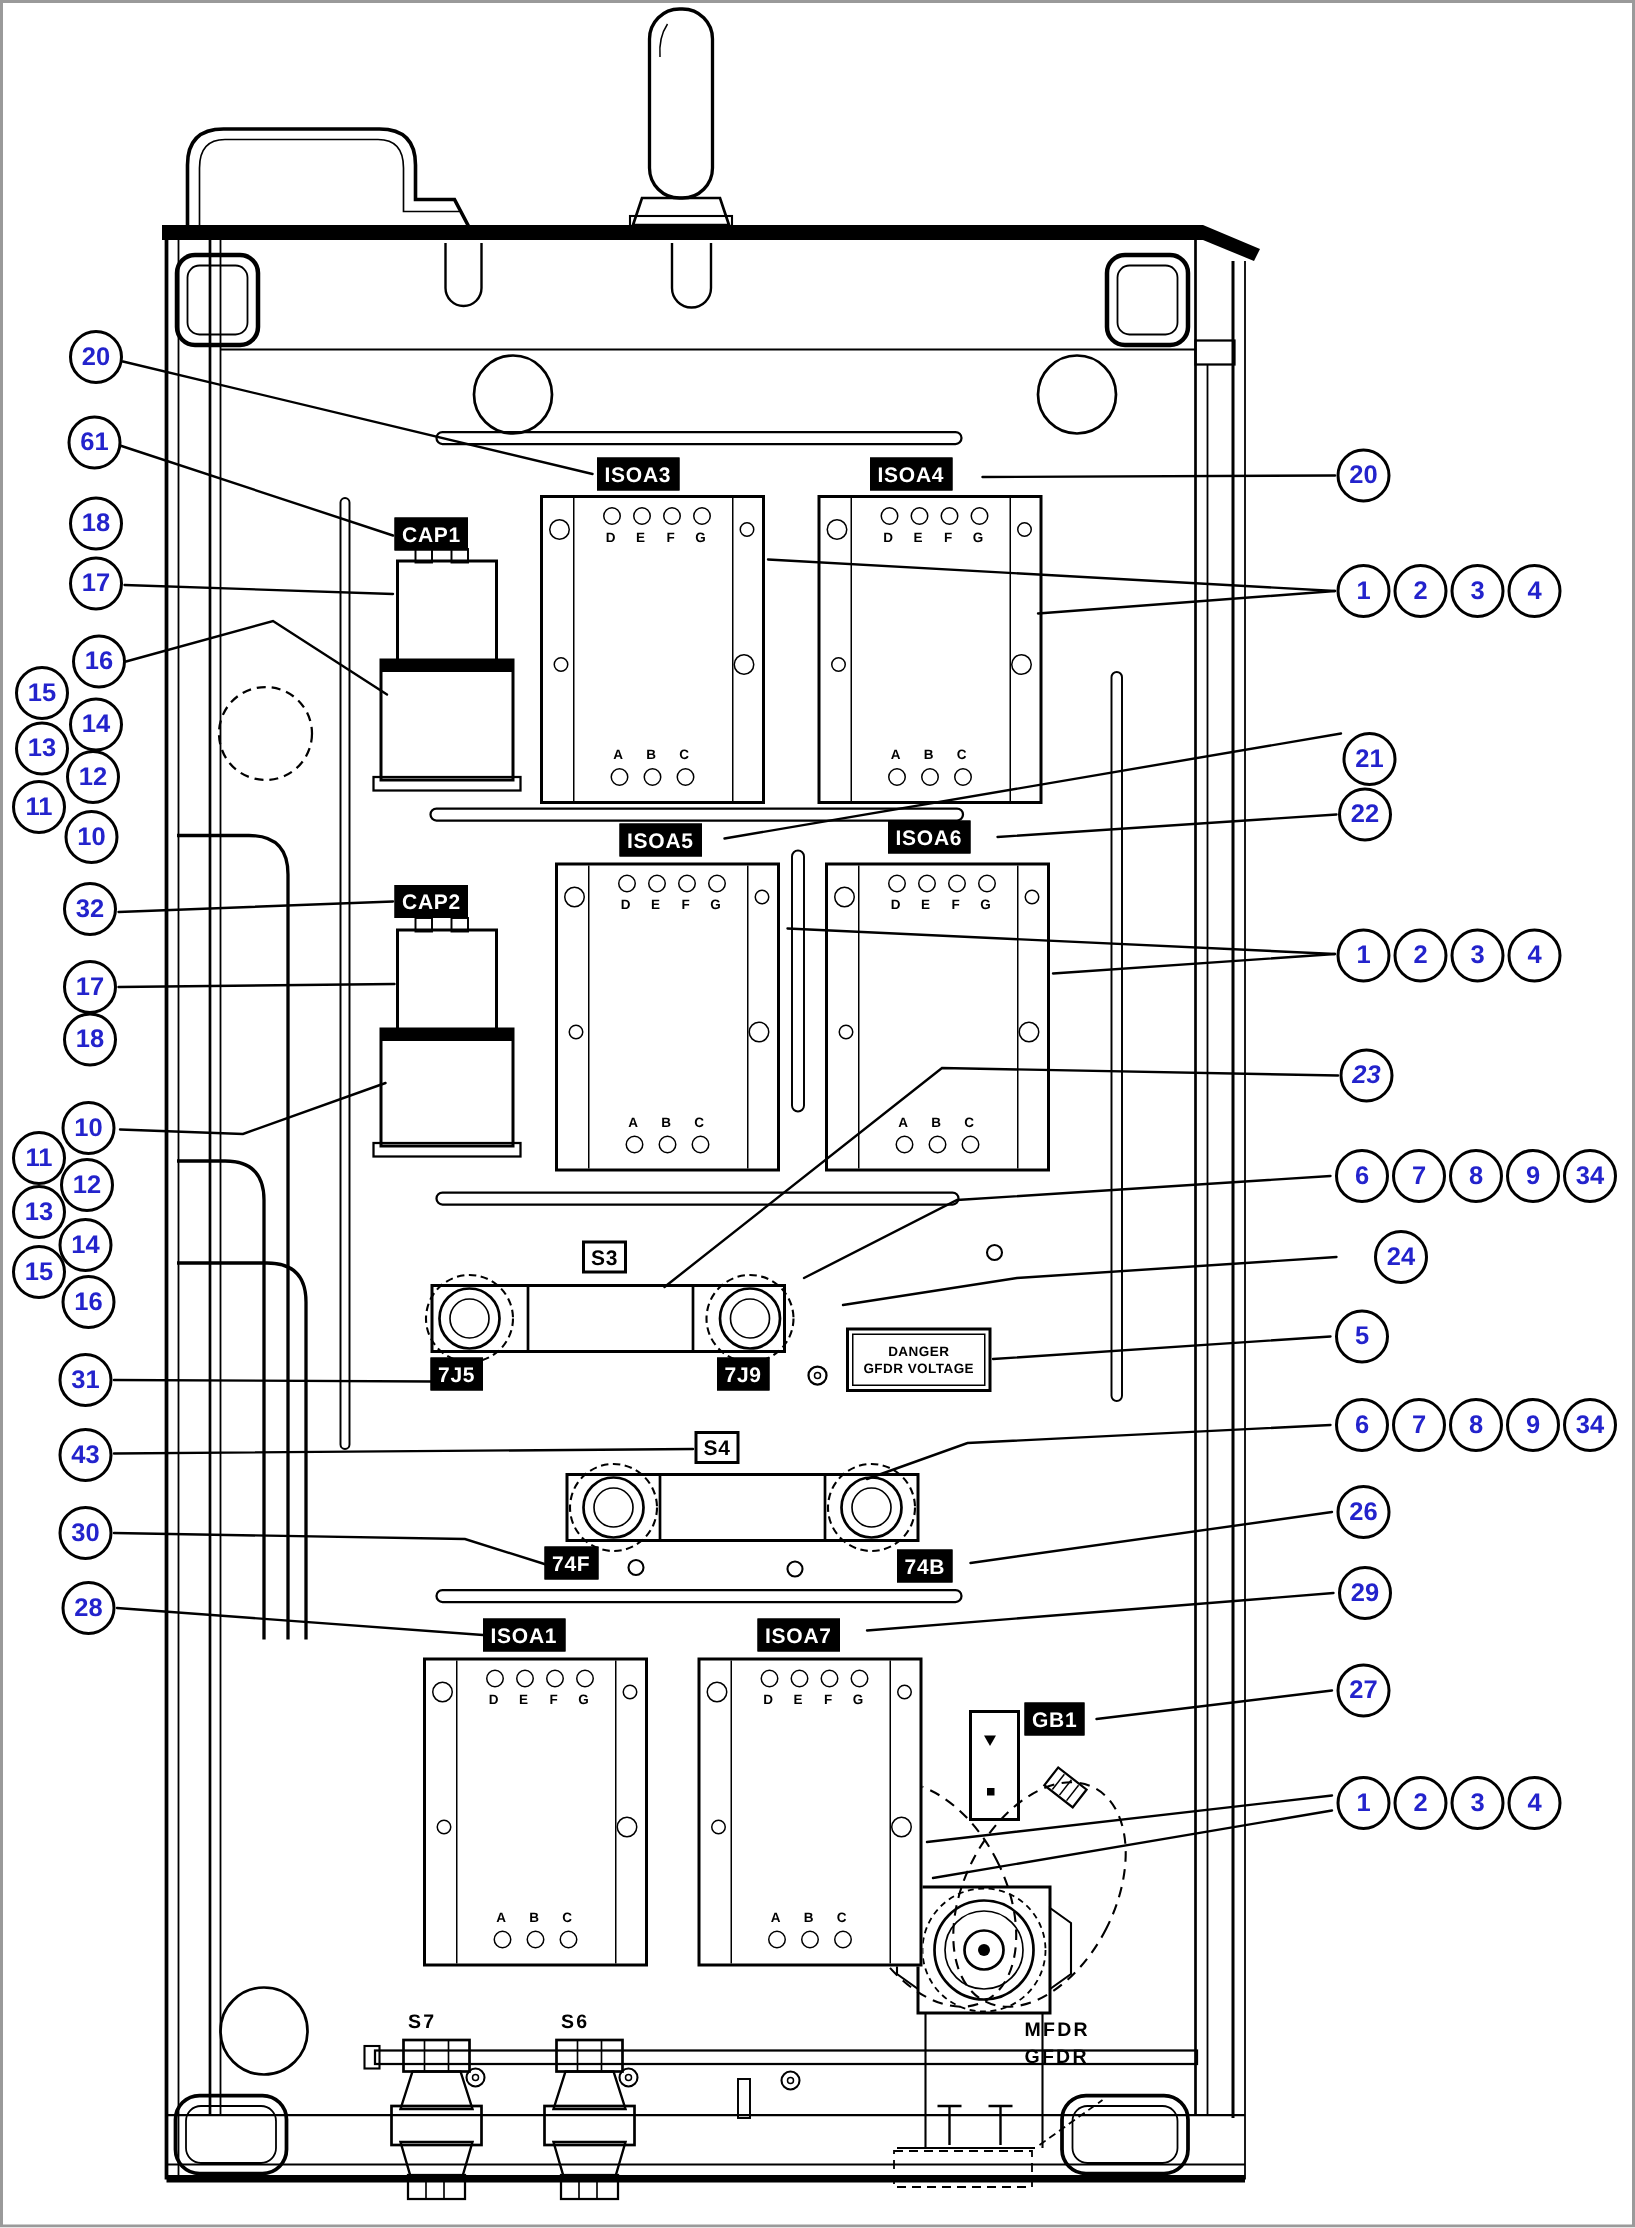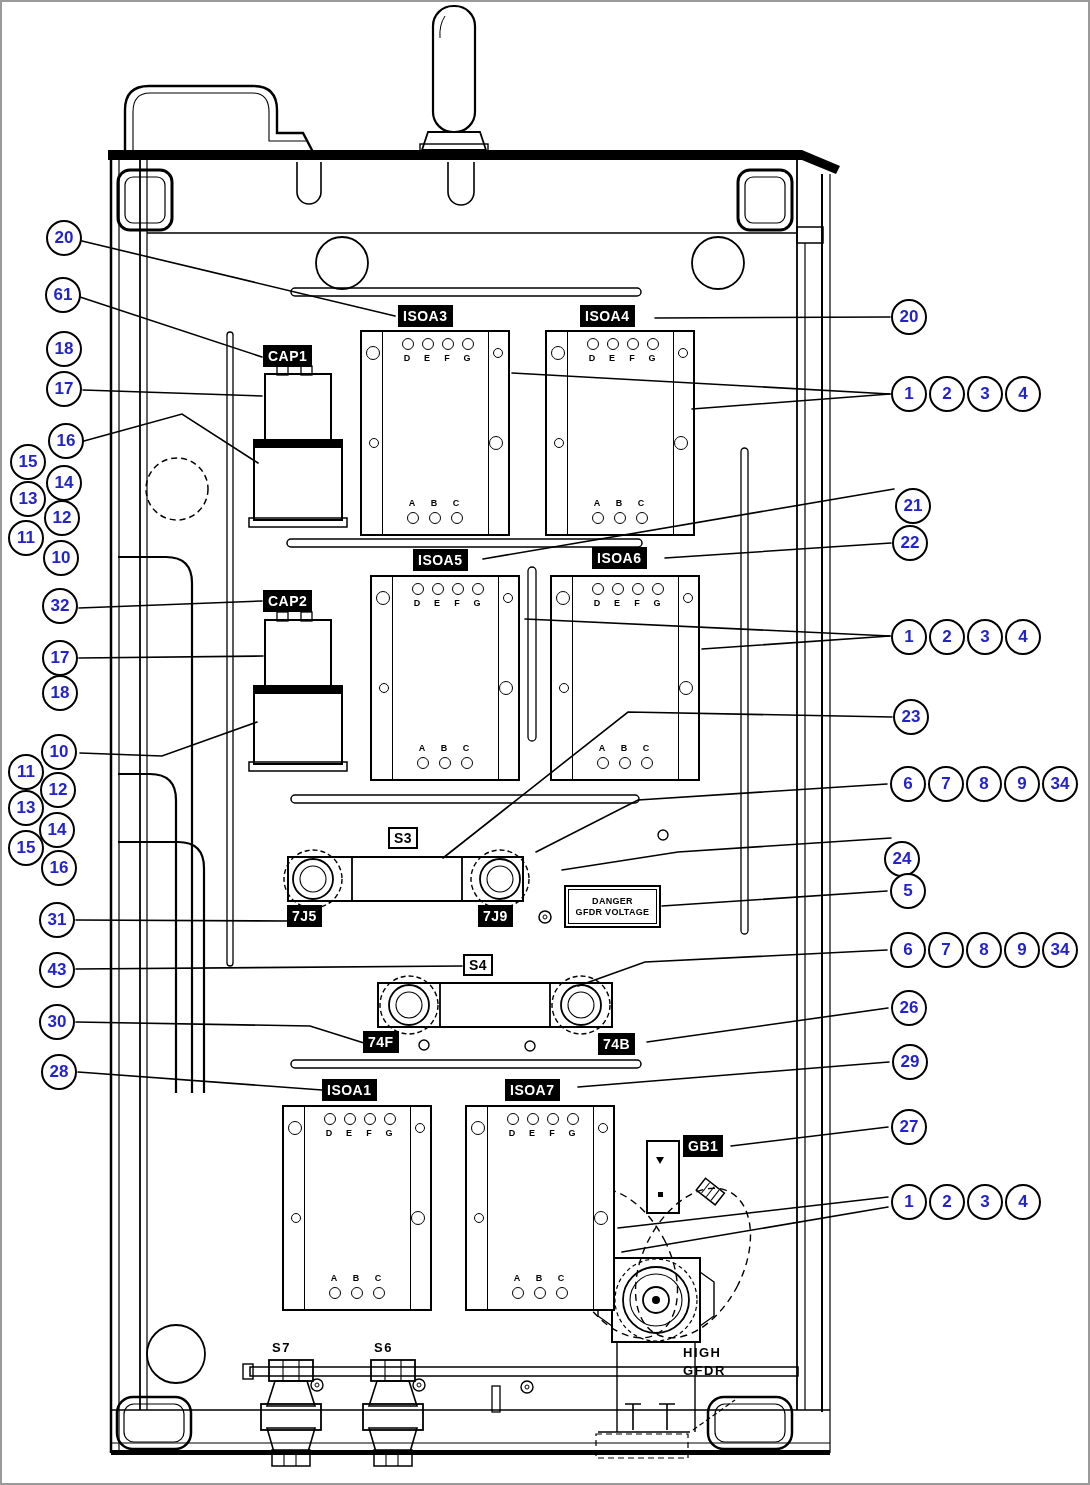--- a/index.html
+++ b/index.html
@@ -415,21 +415,21 @@
       <div class="tlet" style="left: 43px; top: 166px;">A</div>
       <div class="term" style="left: 45px; top: 180px;"></div>
       <div class="tlet" style="left: 65px; top: 166px;">B</div>
       <div class="term" style="left: 67px; top: 180px;"></div>
       <div class="tlet" style="left: 87px; top: 166px;">C</div>
       <div class="term" style="left: 89px; top: 180px;"></div>
     </div>
     <div class="tag dark" style="left: 505px; top: 1079px;">ISOA7</div>
     <div class="plain" style="left: 272px; top: 1341px;">S7</div>
     <div class="plain" style="left: 374px; top: 1341px;">S6</div>
-    <div class="plain" style="left: 683px; top: 1346px;">HIGH</div>
+    <div class="plain" style="left: 683px; top: 1346px;">MFDR</div>
     <div class="plain" style="left: 683px; top: 1364px;">GFDR</div>
     <div class="callout" style="left: 46px; top: 220px;">20</div>
     <div class="callout" style="left: 45px; top: 277px;">61</div>
     <div class="callout" style="left: 46px; top: 331px;">18</div>
     <div class="callout" style="left: 46px; top: 371px;">17</div>
     <div class="callout" style="left: 48px; top: 423px;">16</div>
     <div class="callout" style="left: 10px; top: 444px;">15</div>
     <div class="callout" style="left: 46px; top: 465px;">14</div>
     <div class="callout" style="left: 10px; top: 481px;">13</div>
     <div class="callout" style="left: 44px; top: 500px;">12</div>
@@ -453,27 +453,27 @@
     <div class="callout" style="left: 891px; top: 376px;">1</div>
     <div class="callout" style="left: 929px; top: 376px;">2</div>
     <div class="callout" style="left: 967px; top: 376px;">3</div>
     <div class="callout" style="left: 1005px; top: 376px;">4</div>
     <div class="callout" style="left: 895px; top: 472px; margin-top: 16px;">21</div>
     <div class="callout" style="left: 892px; top: 525px;">22</div>
     <div class="callout" style="left: 891px; top: 619px;">1</div>
     <div class="callout" style="left: 929px; top: 619px;">2</div>
     <div class="callout" style="left: 967px; top: 619px;">3</div>
     <div class="callout" style="left: 1005px; top: 619px;">4</div>
-    <div class="callout" style="left: 893px; top: 699px;">23</div>
+    <div class="callout" style="left: 893px; top: 699px; font-style: italic;">23</div>
     <div class="callout" style="left: 890px; top: 766px;">6</div>
     <div class="callout" style="left: 928px; top: 766px;">7</div>
     <div class="callout" style="left: 966px; top: 766px;">8</div>
     <div class="callout" style="left: 1004px; top: 766px;">9</div>
     <div class="callout" style="left: 1042px; top: 766px;">34</div>
-    <div class="callout" style="left: 884px; top: 820px; margin-top: 21px;">24</div>
+    <div class="callout" style="left: 916px; top: 820px;">24</div>
     <div class="callout" style="left: 890px; top: 873px;">5</div>
     <div class="callout" style="left: 890px; top: 932px;">6</div>
     <div class="callout" style="left: 928px; top: 932px;">7</div>
     <div class="callout" style="left: 966px; top: 932px;">8</div>
     <div class="callout" style="left: 1004px; top: 932px;">9</div>
     <div class="callout" style="left: 1042px; top: 932px;">34</div>
     <div class="callout" style="left: 891px; top: 990px;">26</div>
     <div class="callout" style="left: 892px; top: 1044px;">29</div>
     <div class="callout" style="left: 891px; top: 1109px;">27</div>
     <div class="callout" style="left: 891px; top: 1184px;">1</div>

